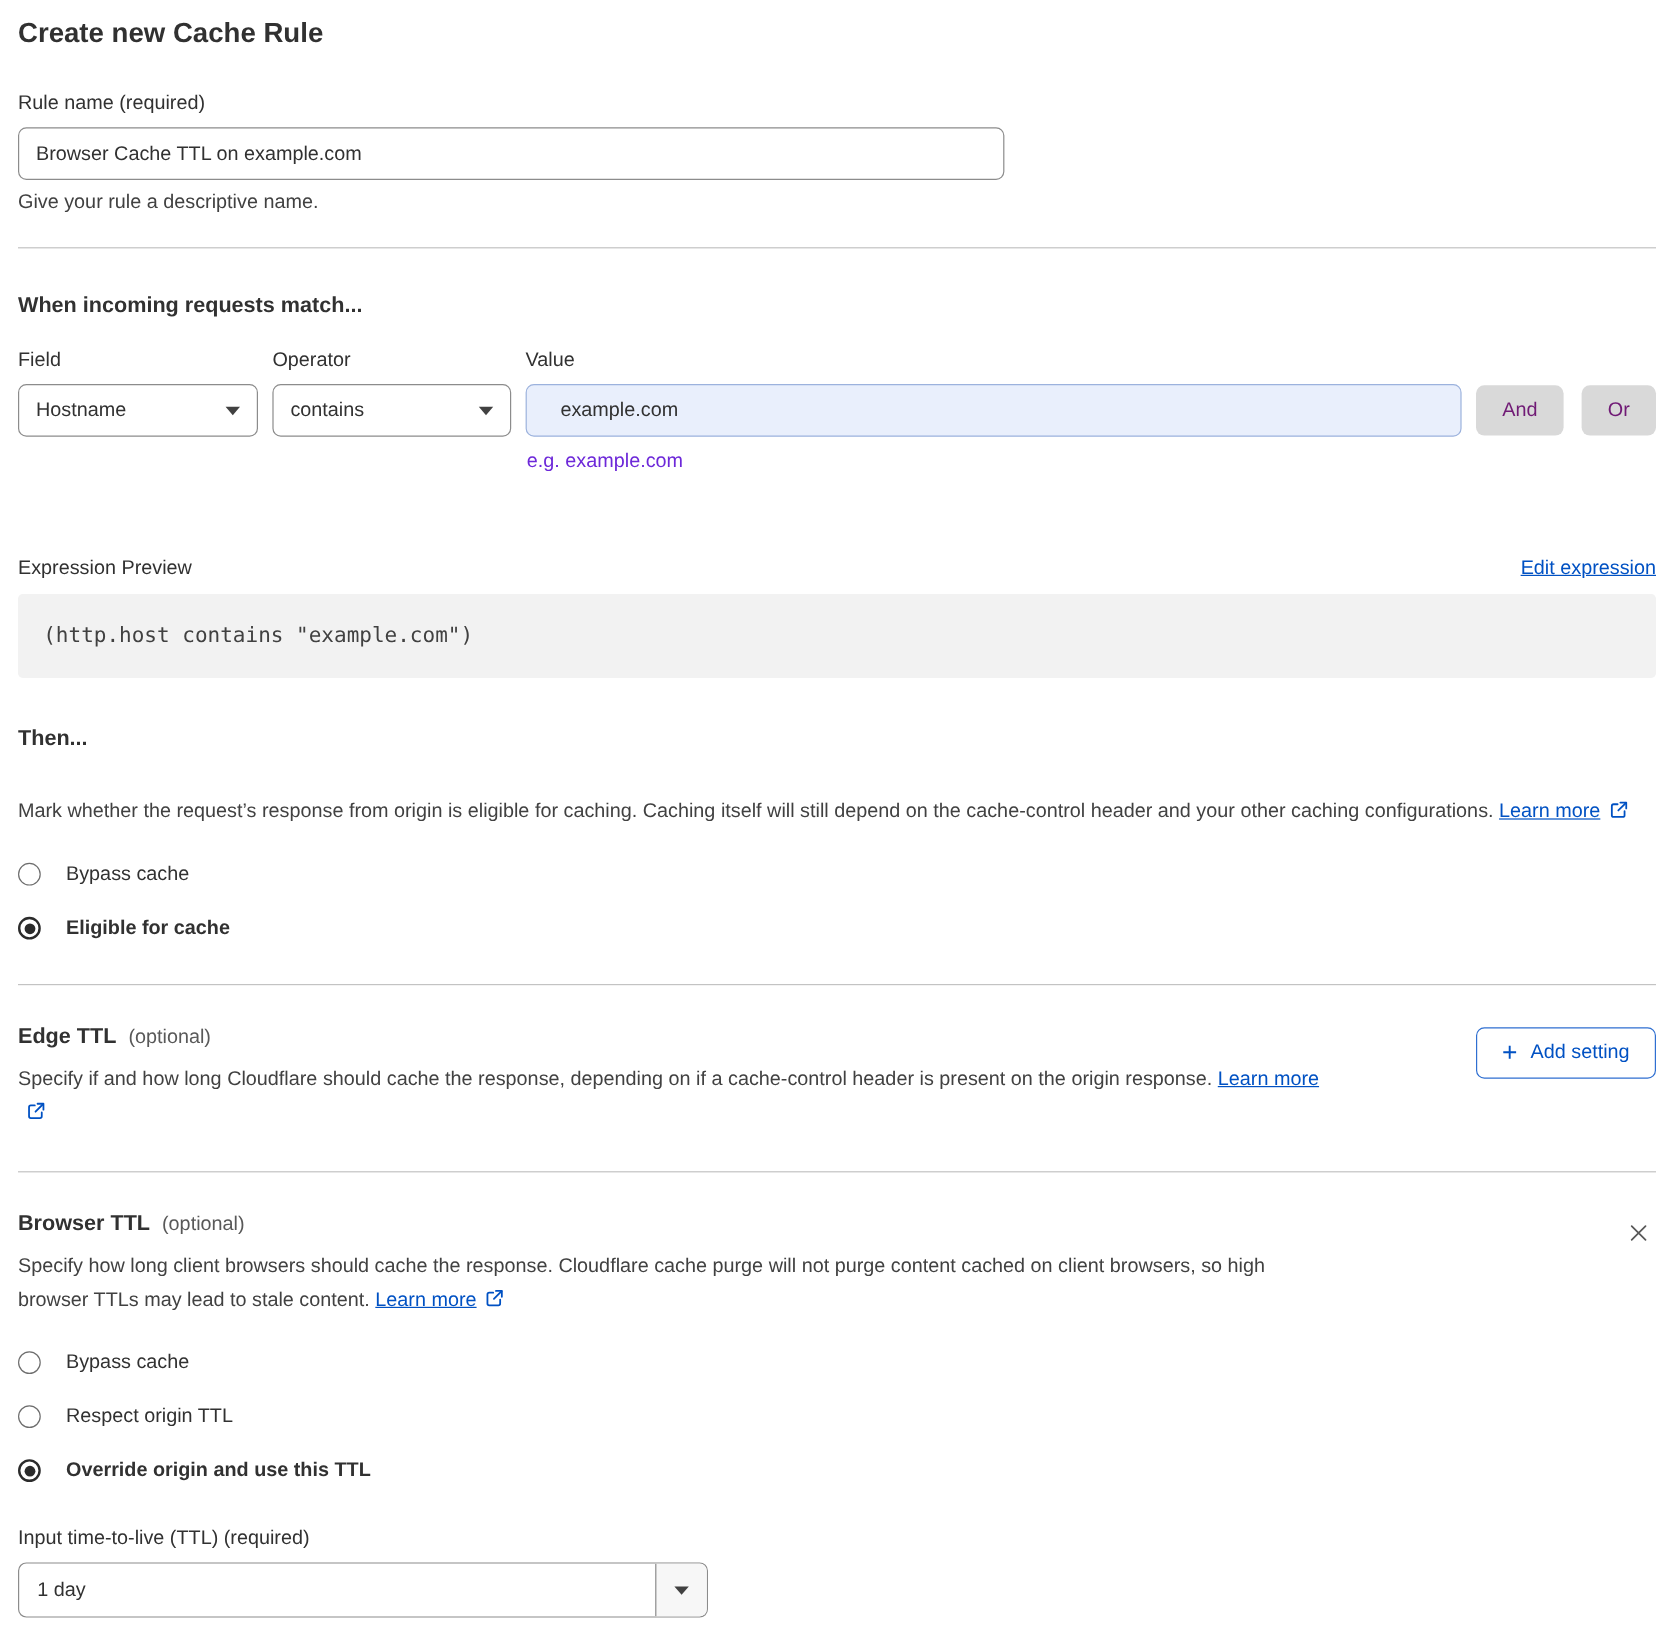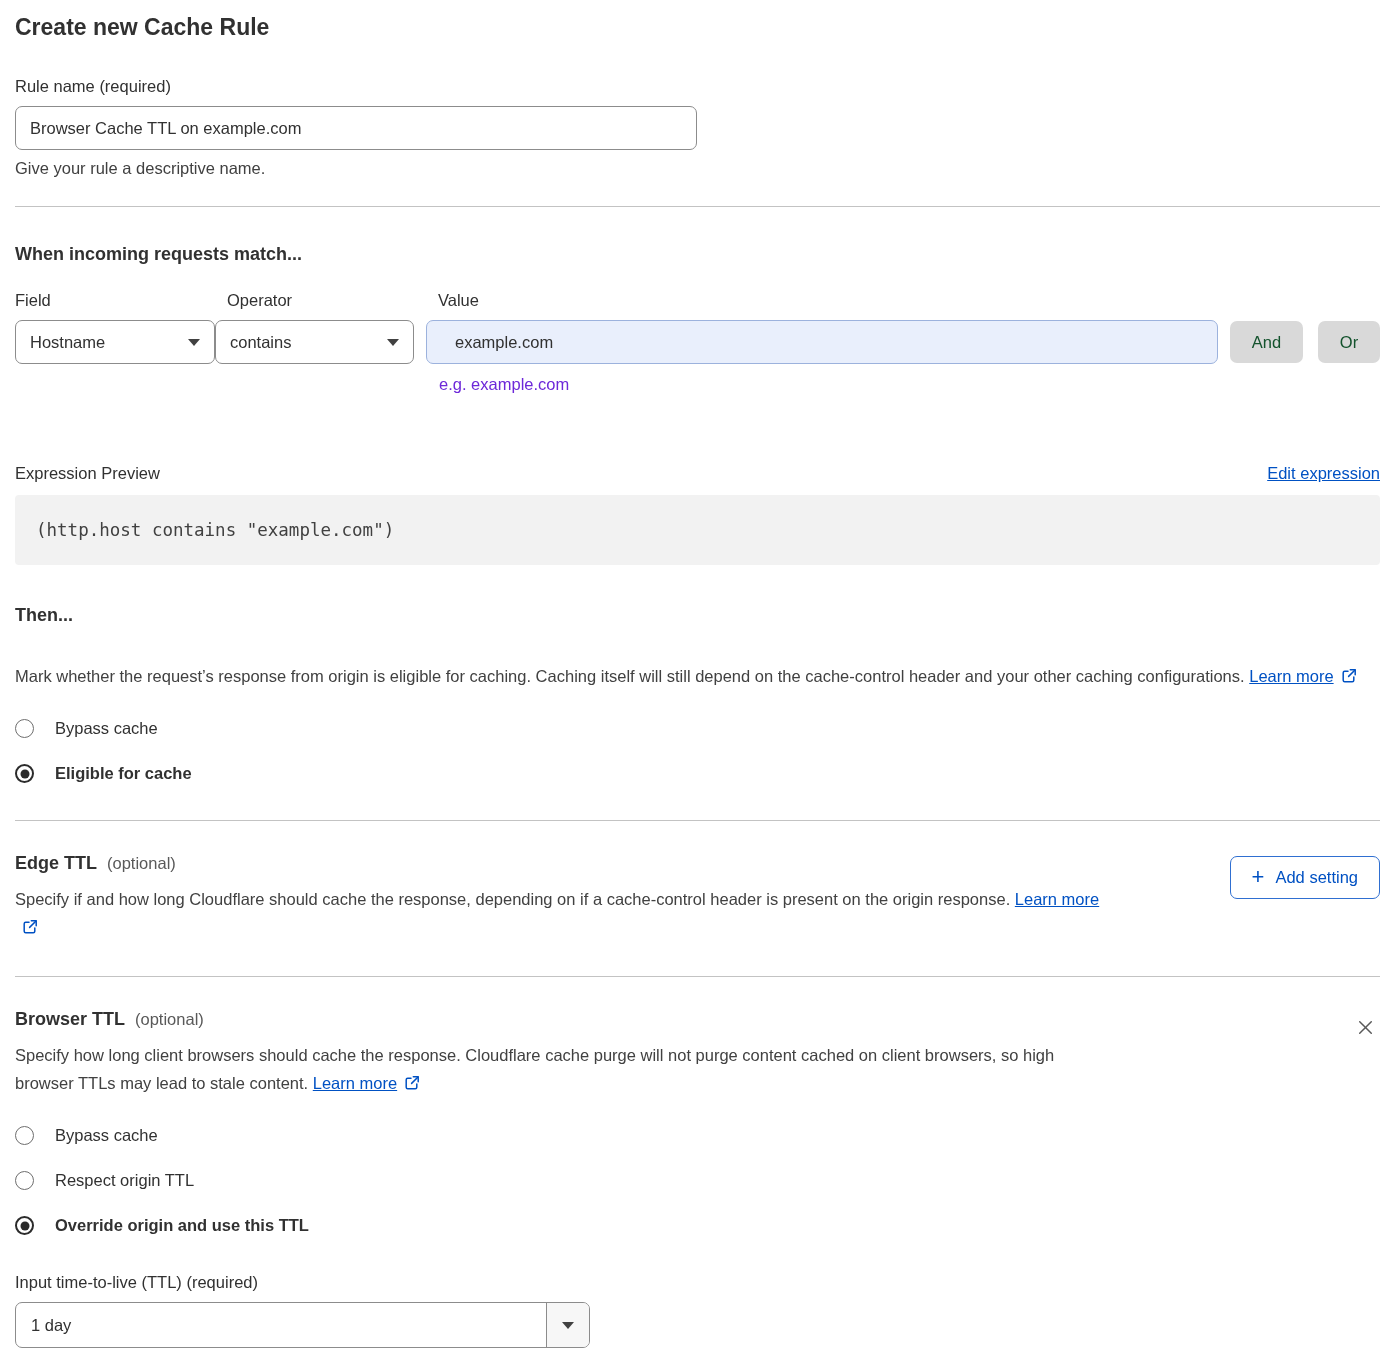--- a/index.html
+++ b/index.html
@@ -16,21 +16,21 @@
     font-weight: 700;
     color: #313131;
     margin-bottom: 36px;
   }
   .field-label {
     font-size: 16.5px;
     color: #313131;
     margin-bottom: 10px;
   }
   .text-input {
-    width: 682px;
+    width: 822px;
     height: 44px;
     border: 1px solid #8c8c8c;
     border-radius: 7px;
     padding: 0 14px;
     font-size: 16.5px;
     font-family: "Liberation Sans", "DejaVu Sans", sans-serif;
     color: #313131;
     background: #ffffff;
     outline: none;
   }
@@ -82,21 +82,21 @@
     font-size: 16.5px;
     font-family: "Liberation Sans", "DejaVu Sans", sans-serif;
     color: #313131;
     outline: none;
   }
   .logic-btn {
     height: 42px;
     border: none;
     border-radius: 7px;
     background: #d9d9d9;
-    color: #14532d;
+    color: #701a75;
     font-size: 16.5px;
     font-family: "Liberation Sans", "DejaVu Sans", sans-serif;
     cursor: pointer;
   }
   .eg-help { font-size: 16.5px; color: #6d28d9; margin-top: 11px; margin-left: 424px; }
   
   .expr-header {
     display: flex;
     justify-content: space-between;
     align-items: flex-end;
@@ -241,21 +241,21 @@
 
 <h2 class="section-heading" style="margin-top:37px;">When incoming requests match...</h2>
 
 <div class="match-labels">
   <div class="col-label" style="width:212px;">Field</div>
   <div class="col-label" style="width:211px;">Operator</div>
   <div class="col-label">Value</div>
 </div>
 
 <div class="match-row">
-  <div class="select-box" style="width:200px; ">
+  <div class="select-box" style="width:200px; margin-right:12px;">
     <span>Hostname</span>
     <span class="caret-down"></span>
   </div>
   <div class="select-box" style="width:199px; margin-right:12px;">
     <span>contains</span>
     <span class="caret-down"></span>
   </div>
   <input class="value-input" type="text" value="example.com" style="">
   <button class="logic-btn" style="width:73px; margin-left:12px;">And</button>
   <button class="logic-btn" style="width:62px; margin-left:15px;">Or</button>

